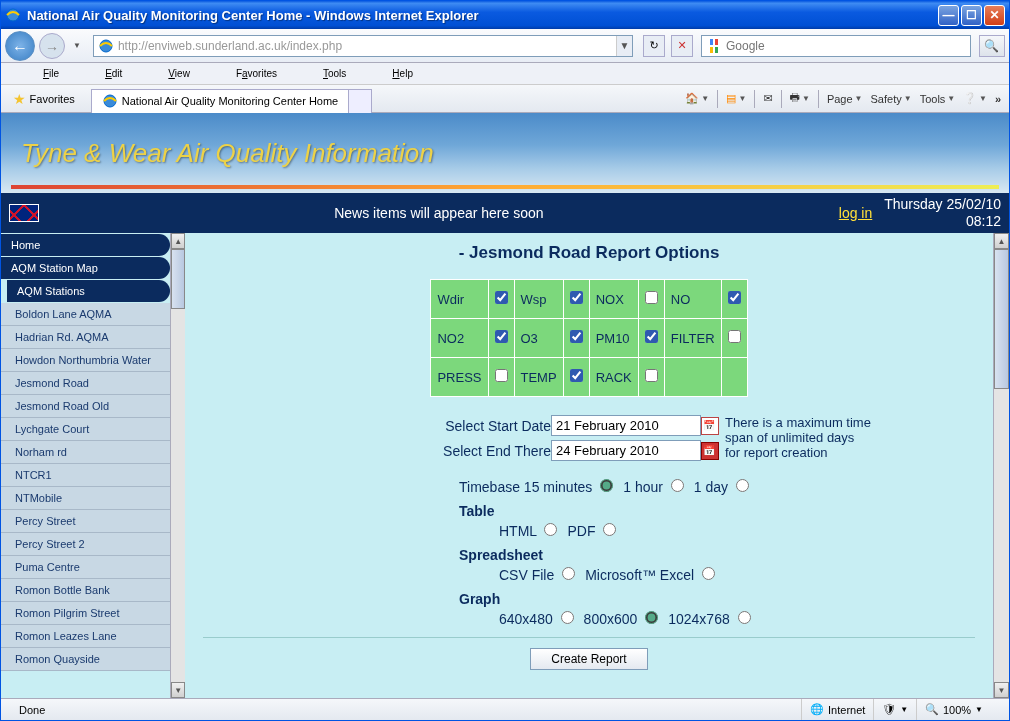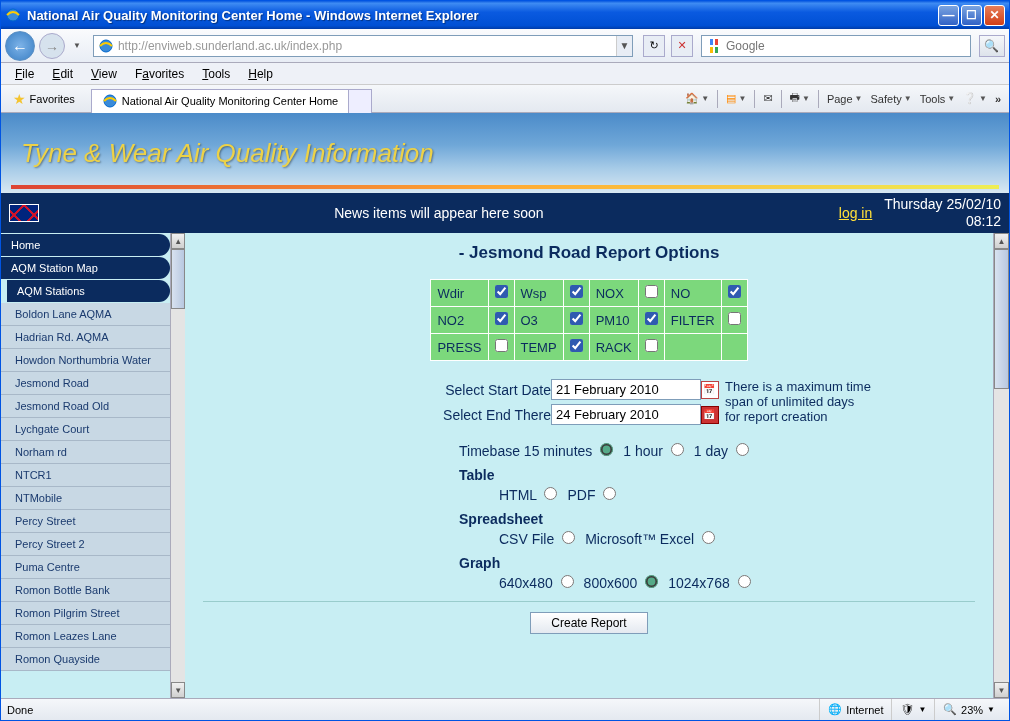--- a/index.html
+++ b/index.html
@@ -25,21 +25,21 @@
 .addr-bar input { flex: 1; border: none; font-size: 12px; color: #999; outline: none; }
 .addr-bar .addr-drop { width:16px; text-align:center; color:#555; cursor:pointer; font-size:10px; background:#e8edf5; border-left:1px solid #ccc; height:100%; line-height:20px;}
 .addr-btn { width: 22px; height: 22px; border: 1px solid #aac; background: #e8edf5; display: flex; align-items: center; justify-content: center; margin-left: 2px; cursor:pointer; }
 .search-box { width: 270px; display: flex; align-items: center; border: 1px solid #7f9db9; background: #fff; height: 22px; margin: 0 4px; }
 .search-box .sicon { width: 16px; height: 16px; margin: 0 4px; }
 .search-box input { flex: 1; border: none; font-size: 12px; color: #999; outline: none; }
 .search-btn { width: 26px; height: 22px; border: 1px solid #aac; background: linear-gradient(#f5f7fa,#dde3eb); display: flex; align-items: center; justify-content: center; cursor:pointer; color:#3a7fc4; font-size:12px; }
 
 
 .menubar { height: 22px; background: #eef1f7; border-bottom: 1px solid #ccc; display: flex; align-items: center; padding: 0 6px; gap: 2px; }
-.menubar span { padding: 2px 8px; cursor: pointer; font-size: 12px; }
+.menubar span { padding: 2px 8px; cursor: pointer; font-size: 10px; margin-left: 28px; }
 .menubar span u { text-decoration: underline; }
 
 
 .favbar { height: 28px; background: linear-gradient(#f5f7fa,#e4e9f0); border-bottom: 1px solid #aab; display: flex; align-items: center; padding: 0 4px; }
 .fav-label { display:flex; align-items:center; gap:4px; padding: 3px 8px; cursor:pointer; }
 .star { color: #f4c430; font-size: 14px; }
 .tab { display:flex; align-items:center; gap:4px; padding: 3px 10px; border: 1px solid #aac; border-bottom: none; background: #fff; height: 24px; margin-top:4px; cursor:pointer; }
 .newtab { width: 24px; height: 24px; border: 1px solid #aac; border-bottom:none; margin-top:4px; margin-left:-1px; background:#eef; cursor:pointer;}
 .favbar .spacer { flex:1; }
 .toolbtn { display:flex; align-items:center; gap:2px; padding: 2px 4px; cursor:pointer; font-size:11px; color:#333; }
@@ -67,21 +67,21 @@
 .side-scroll .sthumb { height:60px; background:linear-gradient(to right,#d8e2f0,#b8c8e0); border:1px solid #888; margin-top:0;}
 
 .nav-item { padding: 5px 10px; font-size: 11px; color: #fff; cursor: pointer; }
 .nav-item.major { background: #0b2b5e; border-radius: 0 14px 14px 0; margin: 1px 0; color:#fff; font-weight:normal;}
 .nav-item.major.dark { background:#0b2b5e; }
 .nav-item.sub { color: #1a3a6e; background:#c8d8e4; border-bottom:1px solid #a8b8c8; padding-left:14px; }
 
 .page { flex:1; background:#c8eef3; padding: 10px 14px; overflow:auto; position:relative; color:#0b2b5e; font-family: Georgia, serif; }
 .page h2 { text-align:center; font-size:17px; font-weight:bold; margin-bottom:16px; color:#0b2b5e;}
 .optbox { width: 300px; margin: 0 auto 14px; border-collapse:collapse; background:#7cd87c; }
-.optbox td { border:1px solid #fff; padding:5px 6px; font-size:13px; color:#0b2b5e; }
+.optbox td { border:1px solid #fff; padding:11px 6px; font-size:13px; color:#0b2b5e; }
 .optbox td.cb { width:24px; text-align:center; }
 .optbox input[type=checkbox]{ accent-color:#2f5ab0; }
 
 .date-row { display:flex; align-items:center; justify-content:flex-start; margin:4px 0 4px 200px; font-size:14px;}
 .date-row label { width:120px; text-align:right; }
 .date-row input[type=text]{ width:150px; border:1px solid #7f9db9; padding:2px 4px; font-size:13px; font-family:inherit; color:#000;}
 .cal-icon { width:18px; height:18px; border:1px solid #b44; background:#fff; display:inline-flex; align-items:center; justify-content:center; font-size:10px; cursor:pointer;}
 .cal-icon.red { background:#c33; border-color:#800;}
 
 .note { font-size:13px; color:#0b2b5e;}
@@ -91,21 +91,21 @@
 input[type=radio]{ accent-color:#5a8; margin: 0 4px;}
 hr { border:none; border-top:1px solid #9cc; margin:10px 4px;}
 .create-btn { display:block; margin: 6px auto; padding:3px 20px; border:1px solid #7f9db9; background:linear-gradient(#fff,#e4e9f0); font-size:12px; cursor:pointer;}
 
 .page-scroll { width:16px; background:#e8e8e8; border-left:1px solid #aab; display:flex; flex-direction:column; }
 .page-scroll .sbtn { height:16px; background:linear-gradient(#f0f0f0,#d0d0d0); border:1px solid #888; display:flex; align-items:center; justify-content:center; font-size:8px; color:#555; cursor:pointer;}
 .page-scroll .strack { flex:1; background:#e4e4e4; }
 .page-scroll .sthumb { height:140px; background:linear-gradient(to right,#d8e2f0,#b8c8e0); border:1px solid #888;}
 
 
-.statusbar { height: 22px; background: linear-gradient(#f5f7fa,#e4e9f0); border-top:1px solid #aab; display:flex; align-items:center; padding: 0 6px; font-size:11px;}
+.statusbar { height: 22px; background: linear-gradient(#f5f7fa,#e4e9f0); border-top:1px solid #aab; display:flex; align-items:center; padding: 0 18px; font-size:11px;}
 .statusbar .spacer { flex:1; }
 .status-seg { display:flex; align-items:center; gap:4px; padding:0 8px; border-left:1px solid #ccc; height:100%;}
 
 svg.ie-icon { width:16px; height:16px; }
 </style>
 </head>
 <body>
 
 <div class="window">
 
@@ -345,18 +345,18 @@
     <div class="status-seg">
       <span>🌐</span>
       <span>Internet</span>
     </div>
     <div class="status-seg">
       <span>🛡</span>
       <span class="drop" style="font-size:8px;">▼</span>
     </div>
     <div class="status-seg">
       <span>🔍</span>
-      <span>23%</span>
+      <span>100%</span>
       <span class="drop" style="font-size:8px;">▼</span>
     </div>
   </div>
 
 </div>
 
 </body></html>

